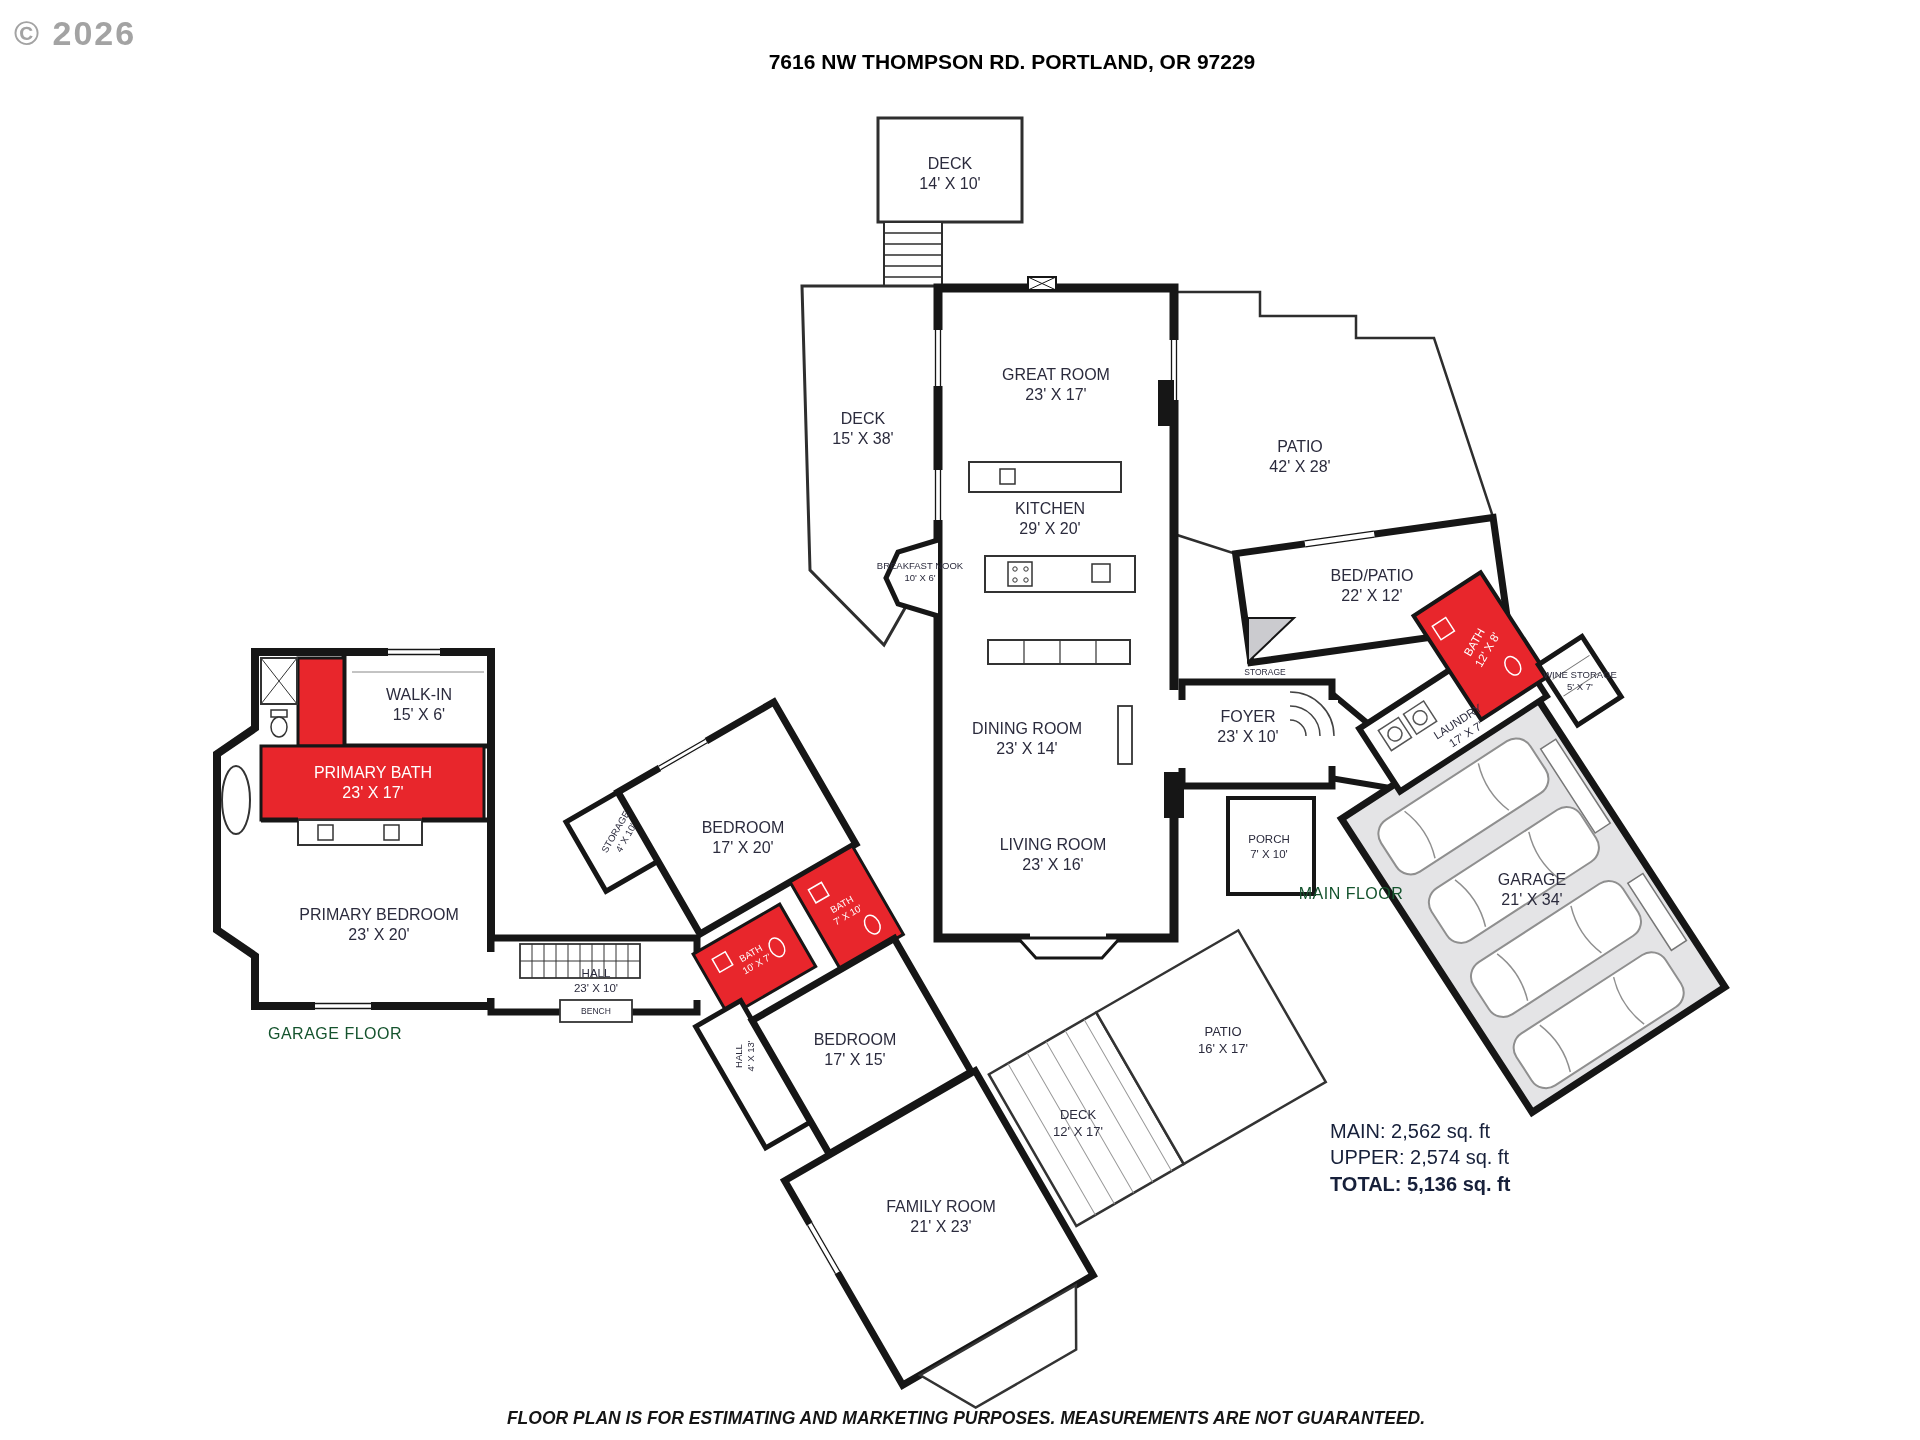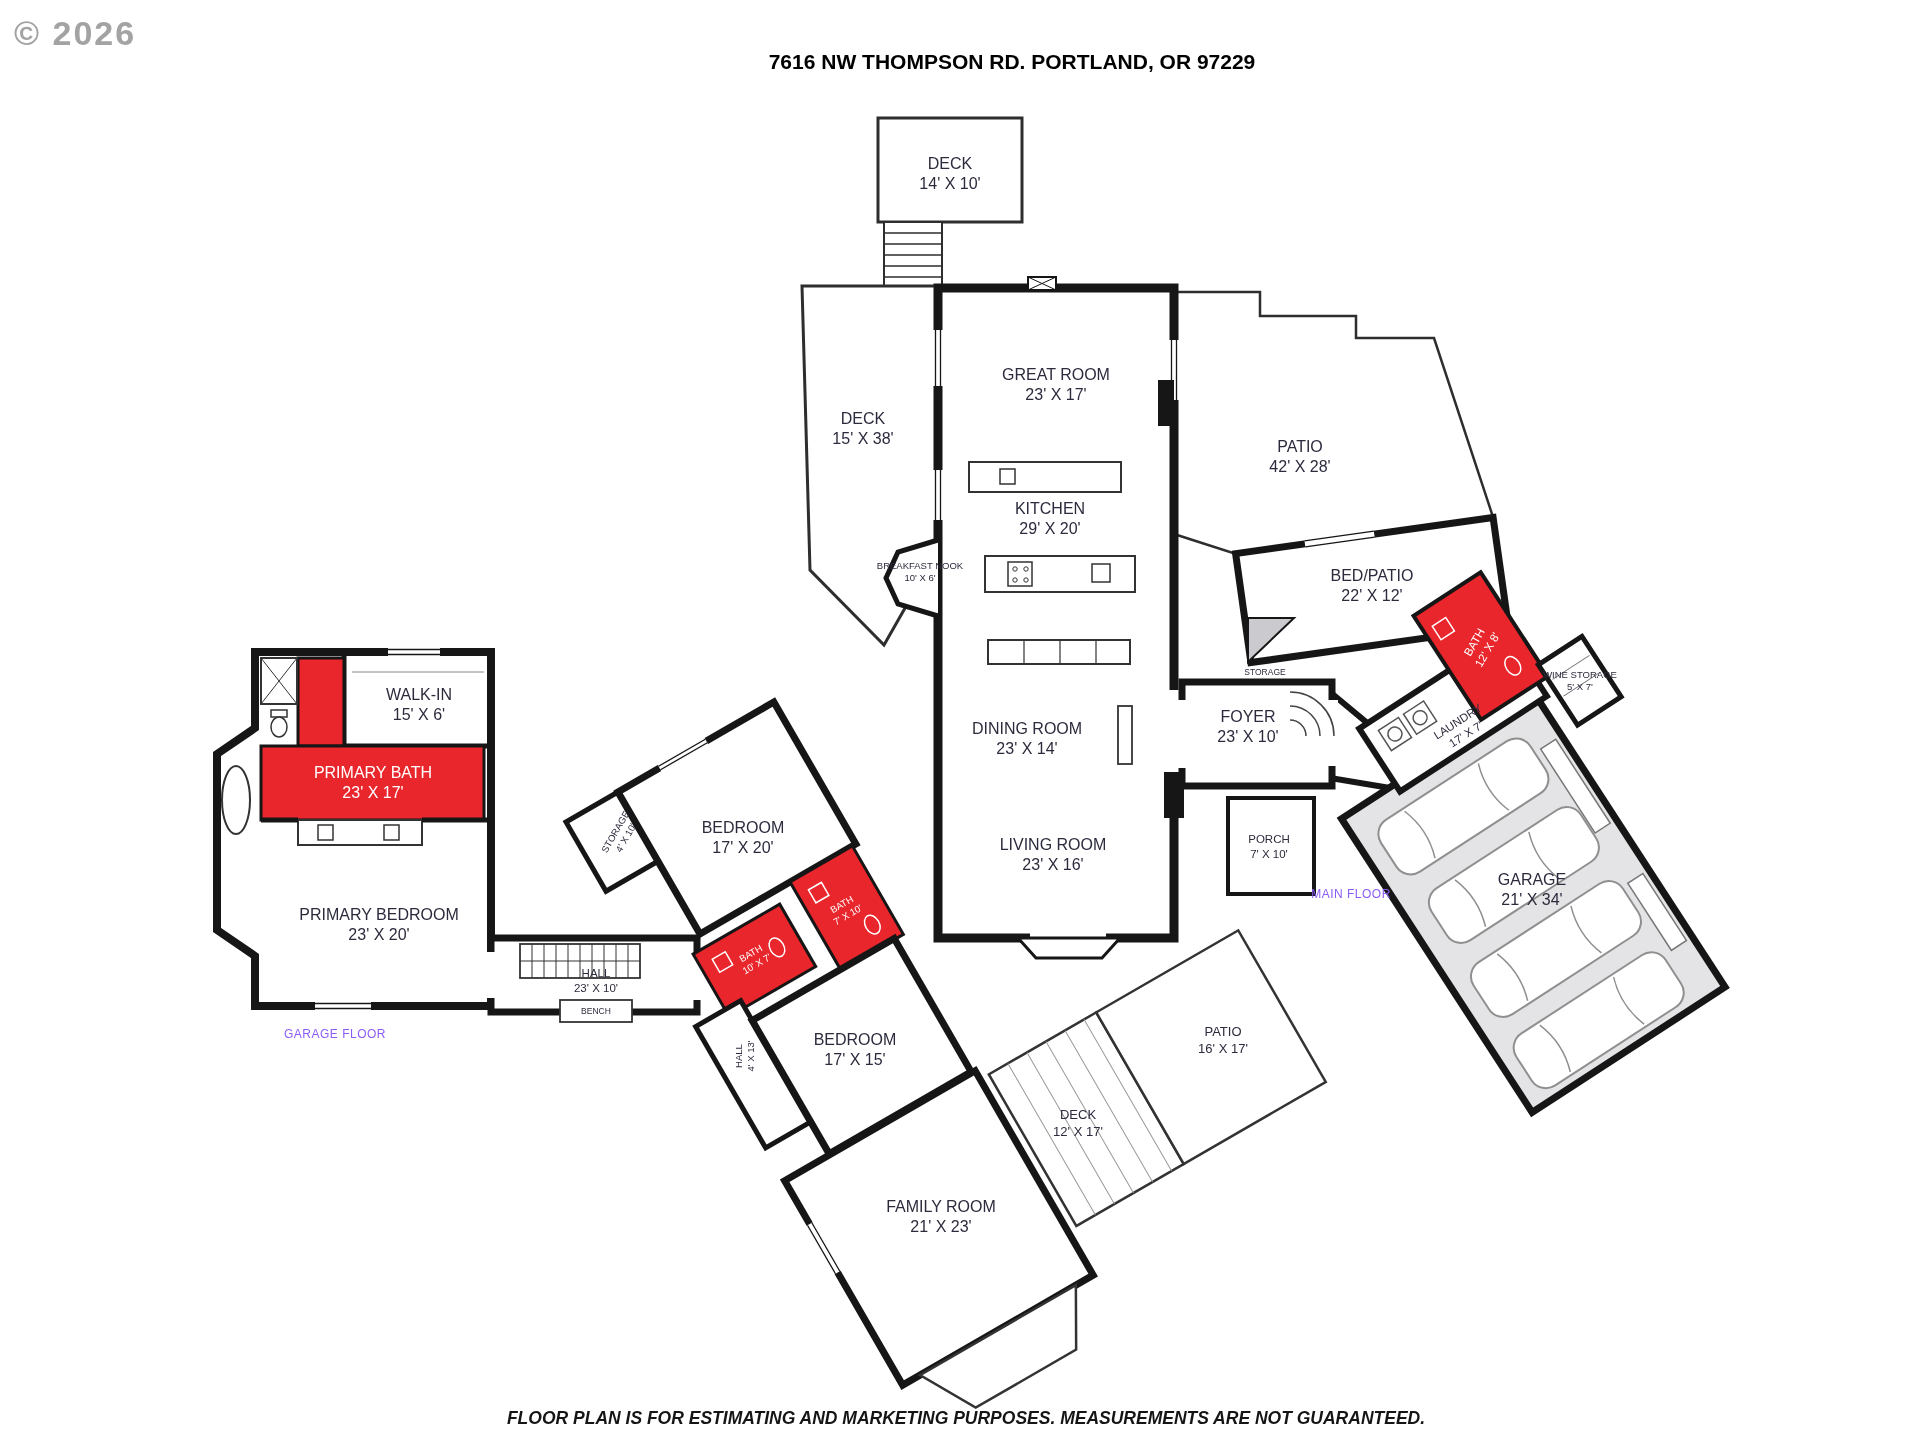--- a/index.html
+++ b/index.html
@@ -6,21 +6,21 @@
   html,body{width:1920px;height:1440px;background:#ffffff;font-family:"Liberation Sans",sans-serif;position:relative;overflow:hidden}
   #canvas{position:absolute;left:0;top:0;width:1920px;height:1440px}
   svg.plan{position:absolute;left:0;top:0;z-index:1}
   .lbl{position:absolute;transform:translate(-50%,-50%);text-align:center;color:#2b2b3d;font-size:16px;line-height:1.28;white-space:nowrap;z-index:5}
   .lbl span{display:block}
   .lbl.white{color:#ffffff}
   .lbl.m{font-size:13px}
   .lbl.s{font-size:11.5px}
   .lbl.xs{font-size:9.5px}
   .lbl.xxs{font-size:8.5px}
-  .floor-lbl{position:absolute;transform:translate(-50%,-50%);font-size:12px;color:#8b5cf6;letter-spacing:.5px;z-index:5;white-space:nowrap}
+  .floor-lbl{position:absolute;transform:translate(-50%,-50%);font-size:16px;color:#14532d;letter-spacing:.5px;z-index:5;white-space:nowrap}
   .title{position:absolute;left:1012px;top:62px;transform:translate(-50%,-50%);font-size:21px;font-weight:bold;color:#000000;z-index:5;white-space:nowrap}
   .watermark{position:absolute;left:14px;top:14px;font-size:34px;font-weight:bold;color:#a3a3a3;z-index:5;letter-spacing:2px}
   .disclaimer{position:absolute;left:966px;top:1408px;transform:translateX(-50%);font-style:italic;font-weight:bold;font-size:17.5px;color:#151515;white-space:nowrap;z-index:5}
   .summary{position:absolute;left:1330px;top:1118px;font-size:20px;color:#17203a;line-height:1.32;z-index:5;white-space:nowrap}
   .summary .total{font-weight:bold}
 </style>
 </head>
 <body>
 
 <div id="canvas">
@@ -193,20 +193,25 @@
   </g>
 </svg>
 
   <div class="title">7616 NW THOMPSON RD. PORTLAND, OR 97229</div>
   <div class="watermark">© 2026</div>
   <div class="disclaimer">FLOOR PLAN IS FOR ESTIMATING AND MARKETING PURPOSES. MEASUREMENTS ARE NOT GUARANTEED.</div>
 
   <div class="floor-lbl" style="left:335px;top:1034px">GARAGE FLOOR</div>
   <div class="floor-lbl" style="left:1351px;top:894px">MAIN FLOOR</div>
 
+  <div class="summary">
+    <div>MAIN: 2,562 sq. ft</div>
+    <div>UPPER: 2,574 sq. ft</div>
+    <div class="total">TOTAL: 5,136 sq. ft</div>
+  </div>
 
   <div class="lbl" style="left:950px;top:174px">
     <span>DECK</span>
       <span>14' X 10'</span>
   </div>
   <div class="lbl" style="left:1056px;top:385px">
     <span>GREAT ROOM</span>
       <span>23' X 17'</span>
   </div>
   <div class="lbl" style="left:863px;top:429px">

